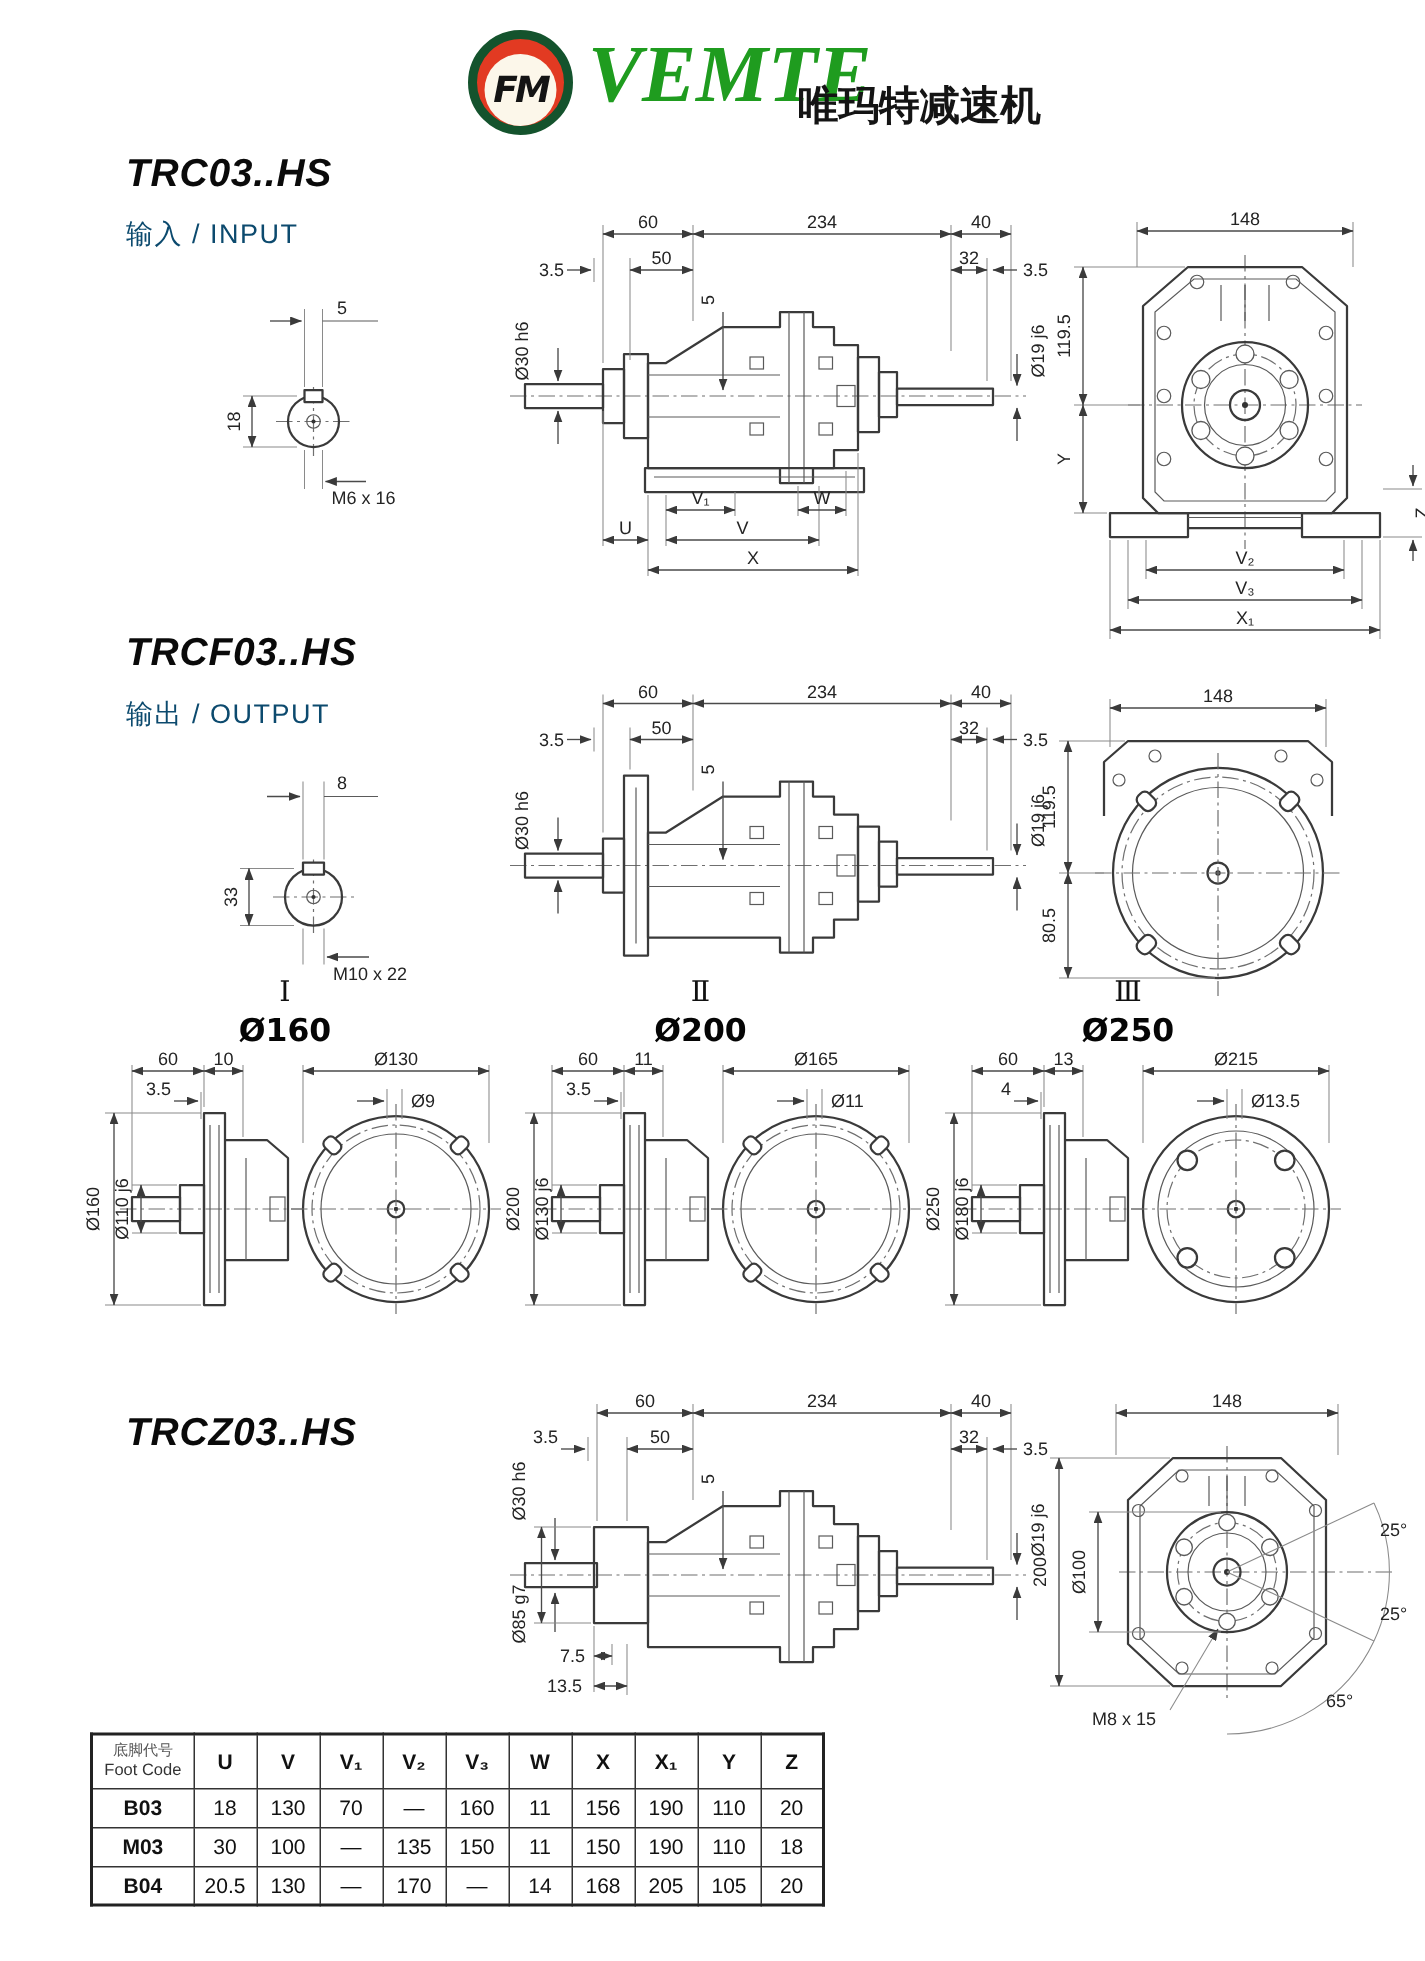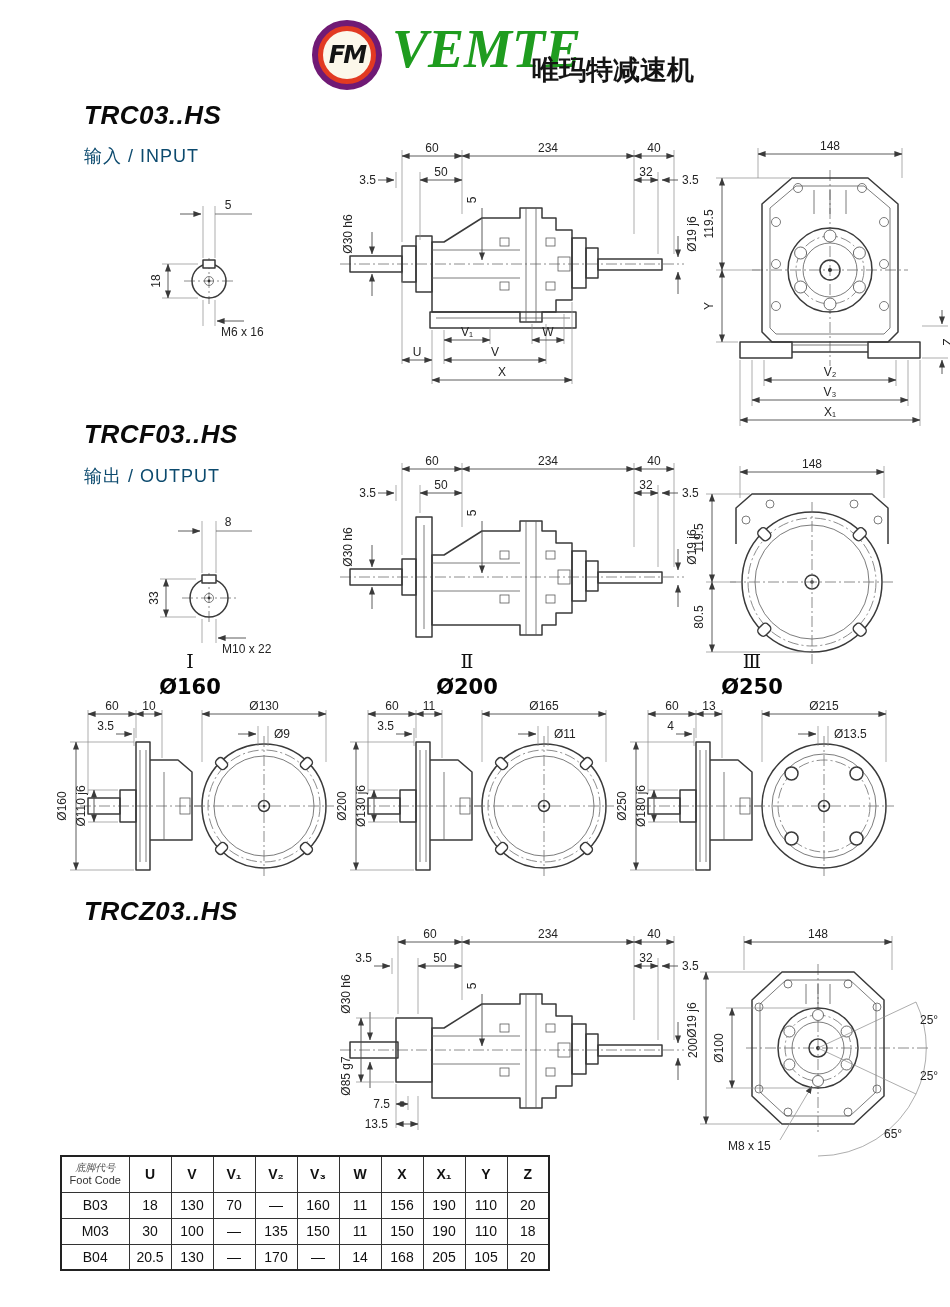--- a/index.html
+++ b/index.html
@@ -2,21 +2,21 @@
 <html><head>
 <meta charset="utf-8">
 <style>
   * { margin:0; padding:0; box-sizing:border-box; }
   html,body { background:#fff; }
   body { font-family:"Liberation Sans","DejaVu Sans",sans-serif; }
   .page { position:relative; width:950px; height:1307px; background:#ffffff; overflow:hidden; }
 
   
   .logo-badge { position:absolute; left:312px; top:20px; width:70px; height:70px; border-radius:50%;
-    background:#e23a22; border:6px solid #701a75; display:flex; align-items:center; justify-content:center; }
+    background:#e23a22; border:6px solid #14532d; display:flex; align-items:flex-end; justify-content:center; }
   .logo-badge .inner { width:48px; height:48px; border-radius:50%; background:#fcf7ea;
     display:flex; align-items:center; justify-content:center;
     font:italic 900 24px "DejaVu Sans",sans-serif; color:#141414; letter-spacing:-2px; }
   .brand { position:absolute; left:392px; top:18px; font:italic bold 54px "Liberation Serif","DejaVu Serif",serif; color:#1f9c1f; }
   .tagline { position:absolute; left:532px; top:52px; font:bold 27px "Liberation Serif","DejaVu Serif",serif; color:#141414; }
 
   .sec-title { position:absolute; left:84px; font:italic bold 26px "Liberation Sans",sans-serif; color:#0a0a0a; letter-spacing:.5px; }
   .io-label { position:absolute; left:84px; font:18px "Liberation Sans",sans-serif; color:#0c4a6e; letter-spacing:1px; }
 
   .numeral { position:absolute; width:80px; text-align:center; font:19px "DejaVu Serif","Liberation Serif",serif; color:#111; }
@@ -33,22 +33,22 @@
   .drw text { font:12px "Liberation Sans","DejaVu Sans",sans-serif; fill:#242424; }
 
   
   .dim-table { position:absolute; left:60px; top:1155px; border-collapse:collapse; border:2px solid #222; background:#fff; }
   .dim-table th, .dim-table td { border:1px solid #333; text-align:center; vertical-align:middle;
     font:14px "Liberation Sans","DejaVu Sans",sans-serif; color:#111; }
   .dim-table thead tr { height:36px; }
   .dim-table tbody tr { height:26px; }
   .dim-table .corner { width:68px; }
   .dim-table thead th.col-h { width:42px; font-weight:bold; }
-  .dim-table tbody th { font-weight:normal; }
-  .corner .cn { display:block; font-size:10px; color:#555; line-height:12px;font-style:italic; }
+  .dim-table tbody th { font-weight:bold; }
+  .corner .cn { display:block; font-size:10px; color:#555; line-height:12px; }
   .corner .en { display:block; font-size:11px; color:#333; line-height:13px; font-weight:normal; }
 </style>
 </head>
 <body>
 
 <div class="page">
 
   <svg width="0" height="0" style="position:absolute">
     <defs>
       <marker id="arr" viewBox="0 0 8 6" markerWidth="8" markerHeight="6" refX="7.6" refY="3" orient="auto-start-reverse" markerUnits="userSpaceOnUse">
@@ -538,21 +538,21 @@
     </g>
     <text x="60" y="8" text-anchor="middle">60</text>
     <text x="97" y="8" text-anchor="middle">13</text>
     <text x="62" y="28" text-anchor="end">4</text>
     <text x="14" y="104" text-anchor="middle" transform="rotate(-90 14 104)">Ø250</text>
     <text x="33" y="104" text-anchor="middle" transform="rotate(-90 33 104)">Ø180 j6</text>
     <text x="212" y="8" text-anchor="middle">Ø215</text>
     <text x="222" y="36" text-anchor="start">Ø13.5</text>
   </svg>
 
-  <div class="sec-title" style="top:896px">TRCZ03..HS</div>
+  <div class="sec-title" style="top:939px">TRCZ03..HS</div>
 
   <svg class="drw" style="left:332px;top:928px" width="382" height="215" viewBox="0 0 382 215">
     <g>
       <line class="cl" x1="8" y1="122" x2="352" y2="122"></line>
       <rect class="o" x="18" y="114" width="48" height="16"></rect>
       <rect class="o" x="64" y="90" width="36" height="64"></rect>
       <path class="o" d="M100,170 V100 H112 L150,76 H188 V66 H210 V76 H224 V88 H240 V158 H224 V170 H210 V180 H188 V170 Z"></path>
       <line class="i" x1="194" y1="66" x2="194" y2="180"></line>
       <line class="i" x1="204" y1="66" x2="204" y2="180"></line>
       <line class="i" x1="100" y1="108" x2="188" y2="108"></line>

